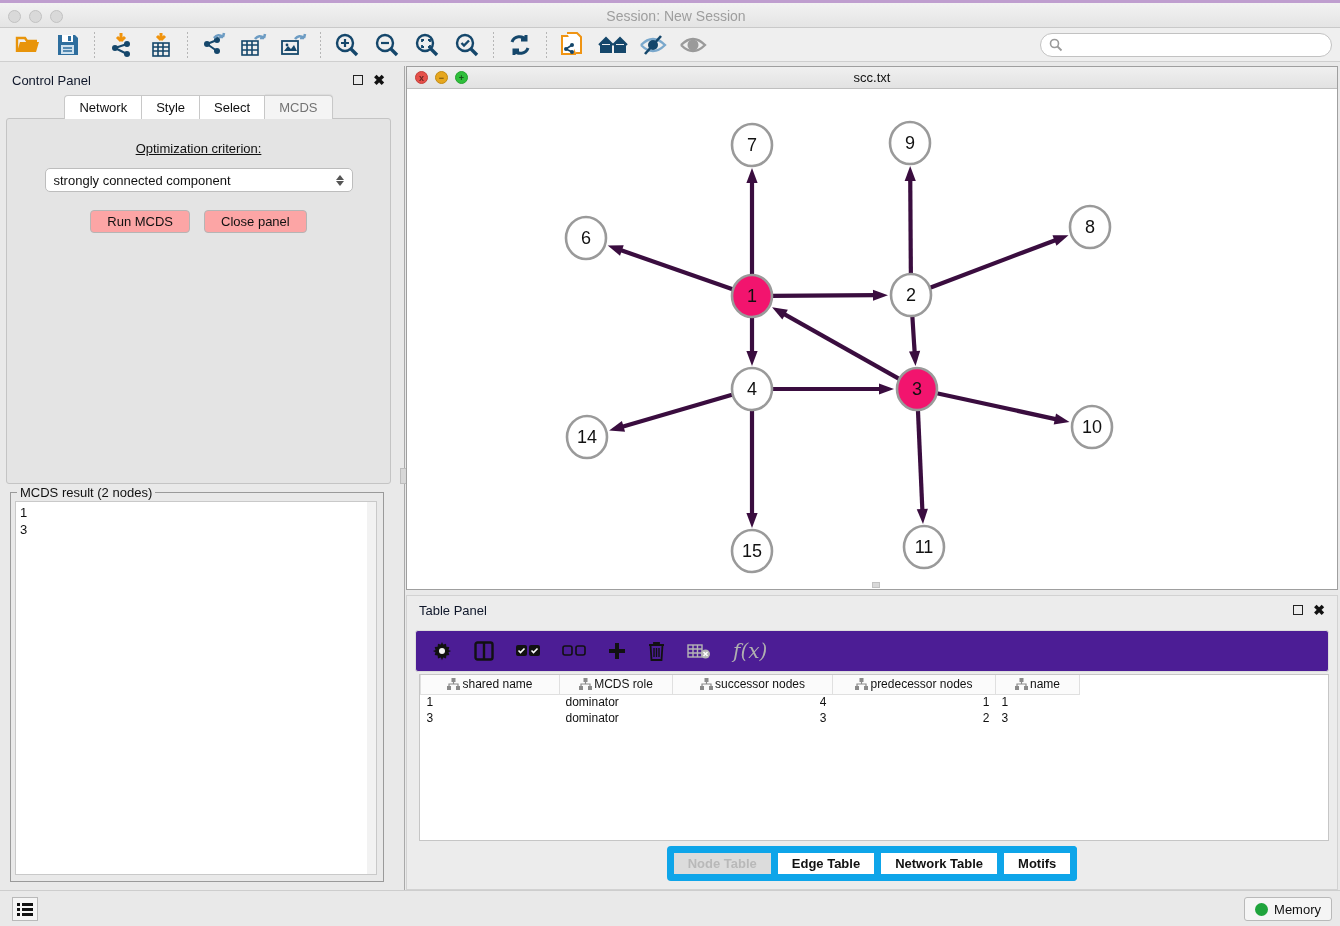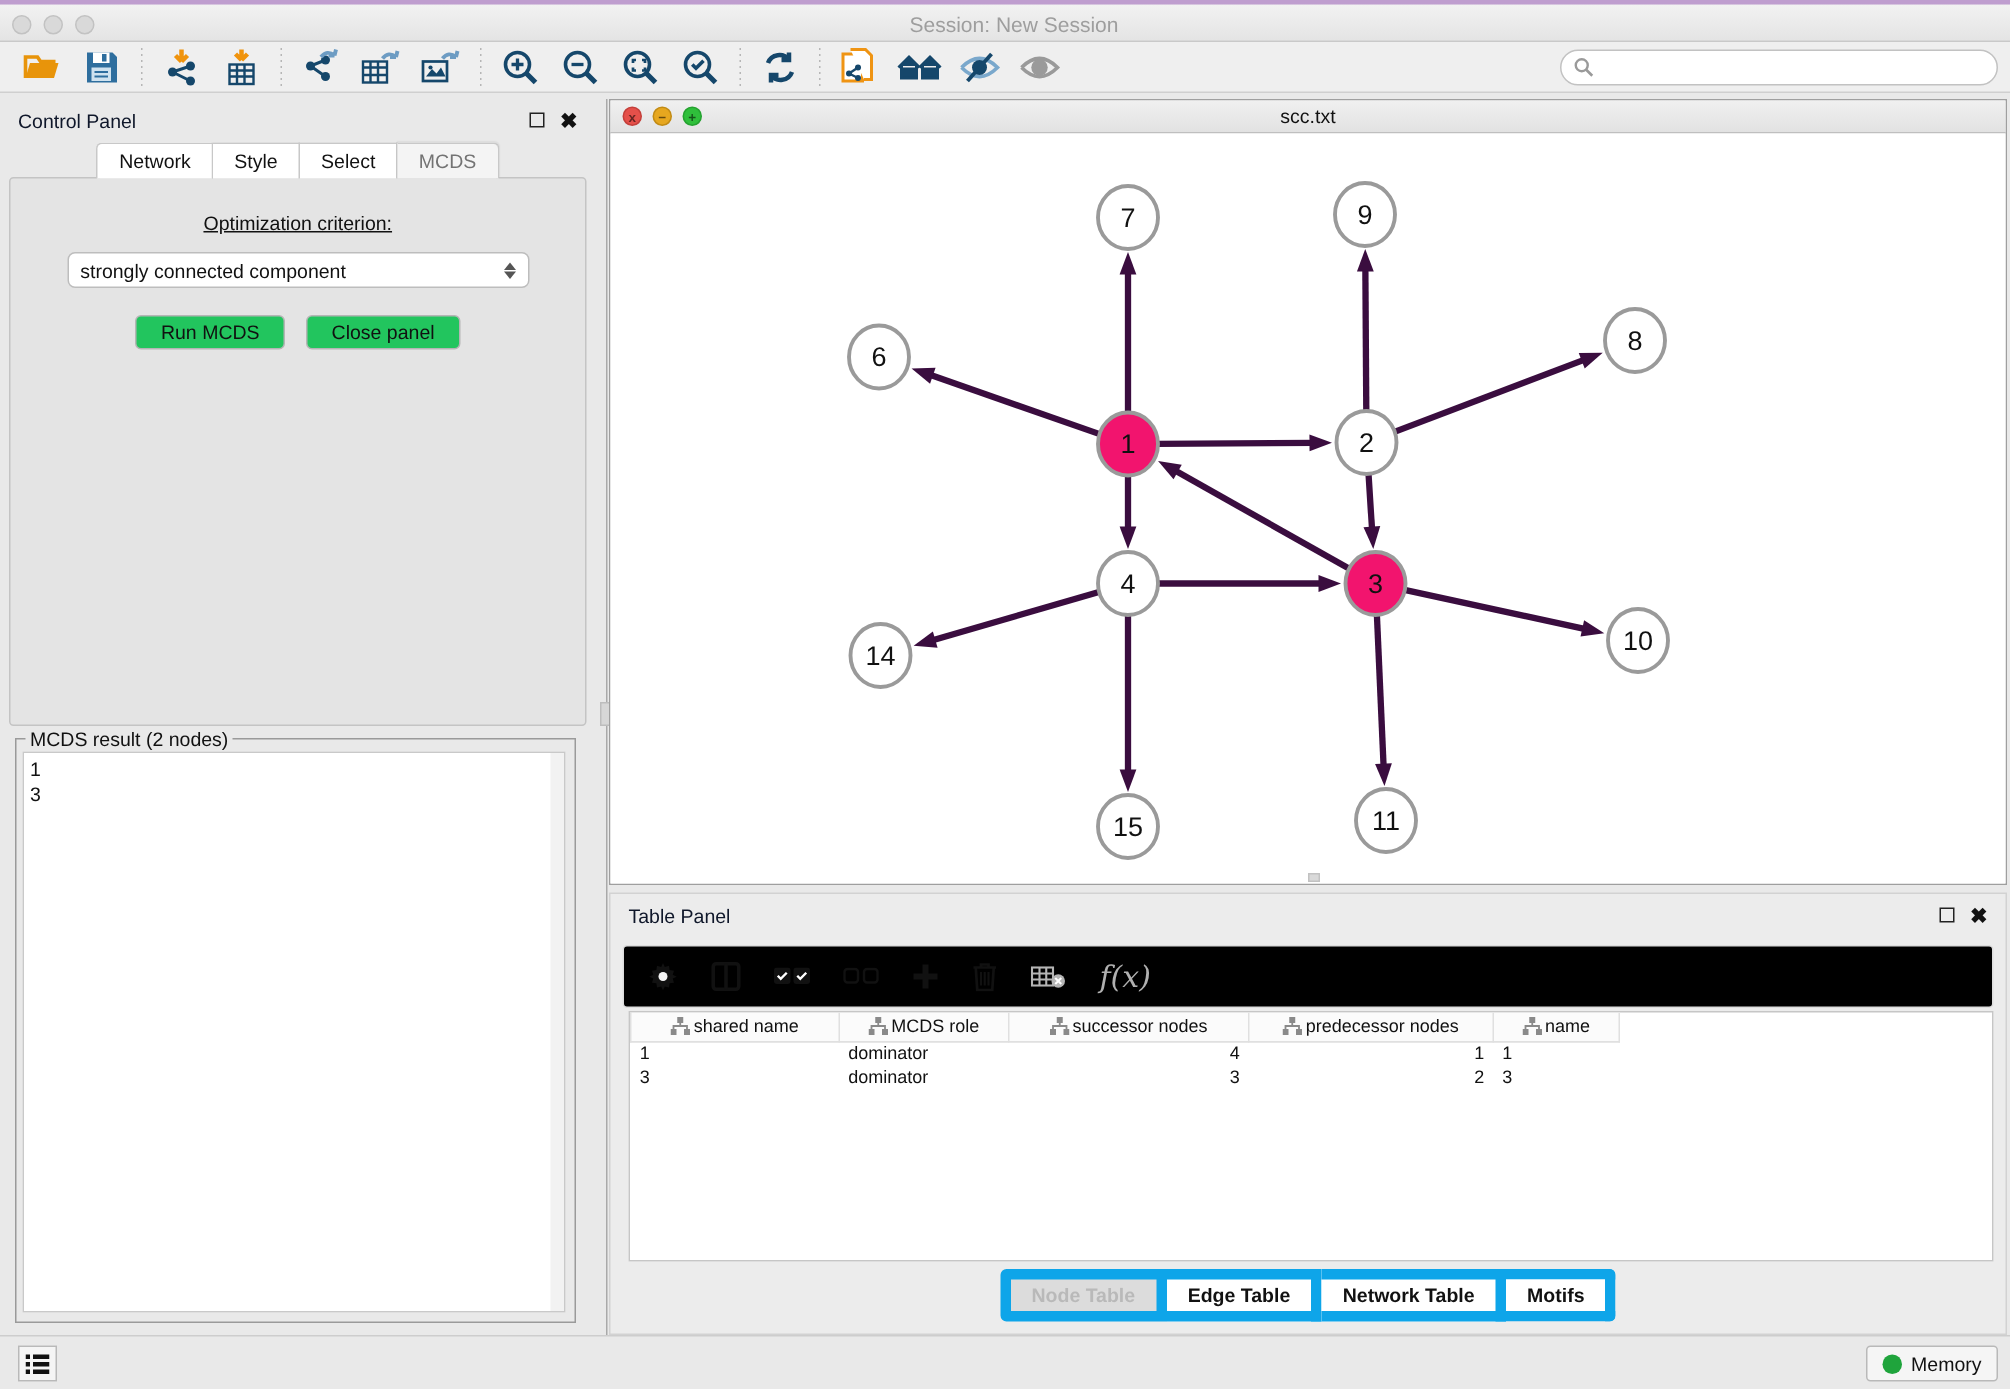--- a/index.html
+++ b/index.html
@@ -51,21 +51,21 @@
     height:366px; padding-top:22px; text-align:center; }
   .opt-label { font-size:13px; color:#111; margin-bottom:12px;text-decoration:underline; }
   .dropdown { width:308px; height:24px; margin:0 auto 18px auto; background:#fff;
     border:1px solid #bdbdbd; border-radius:5px; display:flex; align-items:center;
     padding:0 8px; font-size:13px; color:#111; text-align:left; }
   .dd-chevrons { margin-left:auto; display:flex; flex-direction:column; gap:1px; }
   .dd-chevrons span { width:0; height:0; border-left:4px solid transparent; border-right:4px solid transparent; }
   .chev-up { border-bottom:5px solid #555; }
   .chev-dn { border-top:5px solid #555; }
   .btnrow { display:flex; justify-content:center; gap:14px; }
-  .push-btn { background:#22c55e; border:1px solid #b5b5b5; border-radius:4px;
+  .push-btn { background:#fca5a5; border:1px solid #b5b5b5; border-radius:4px;
     font-size:13px; color:#111; padding:3px 16px; height:23px; }
   .result-group { position:absolute; left:10px; right:13px; top:426px; bottom:8px;
     border:1px solid #9a9a9a; background:#e9e9e9; }
   .result-legend { position:absolute; top:-8px; left:6px; background:#e9e9e9; padding:0 3px;
     font-size:13px; color:#111; }
   .result-text { position:absolute; inset:8px 6px 6px 4px; background:#fff;
     border:1px solid #c9c9c9; font-size:13px; color:#111; padding:2px 4px; line-height:17px;
     white-space:pre-line; }
   .result-scroll { position:absolute; right:7px; top:9px; bottom:7px; width:9px; background:#f2f2f2; }
 
@@ -81,21 +81,21 @@
   .light.red { background:#e5504a; border:1px solid #c43f3a; }
   .light.yellow { background:#e6a71f; border:1px solid #c28b14; }
   .light.green { background:#2fbf3b; border:1px solid #24a22f; }
   .net-canvas { position:relative; width:100%; height:500px; background:#fff; }
   .canvas-grip { position:absolute; left:50%; bottom:1px; width:8px; height:6px;
     background:#d9d9d9; border:1px solid #c2c2c2; }
 
   
   .table-panel { position:absolute; left:406px; top:595px; right:2px; bottom:36px; background:#ececec;
     border:1px solid #d2d2d2; }
-  .tp-toolbar { margin:6px 8px 0 8px; height:42px; background:#000000; border:1px solid #dddddd;
+  .tp-toolbar { margin:6px 8px 0 8px; height:42px; background:#4c1d95; border:1px solid #dddddd;
     border-radius:3px; display:flex; align-items:center; gap:22px; padding:0 16px; }
   .tp-icon { display:flex; align-items:center; }
   .fx { font-family:"DejaVu Serif", serif; font-style:italic; font-size:20px; color:#b0b0b0; }
   .grid-table { position:absolute; left:12px; right:8px; top:78px; bottom:48px; background:#fff;
     border:1px solid #c6c6c6; overflow:hidden; }
   table { border-collapse:collapse; font-size:12px; }
   th { font-weight:normal; background:#fbfbfb; border:1px solid #e0e0e0; border-top:none;
     height:19px; padding:0 6px; text-align:center; color:#111; }
   th .hdr-inner { display:flex; align-items:center; justify-content:center; gap:2px; }
   td { height:16px; padding:0 6px; color:#111; }

